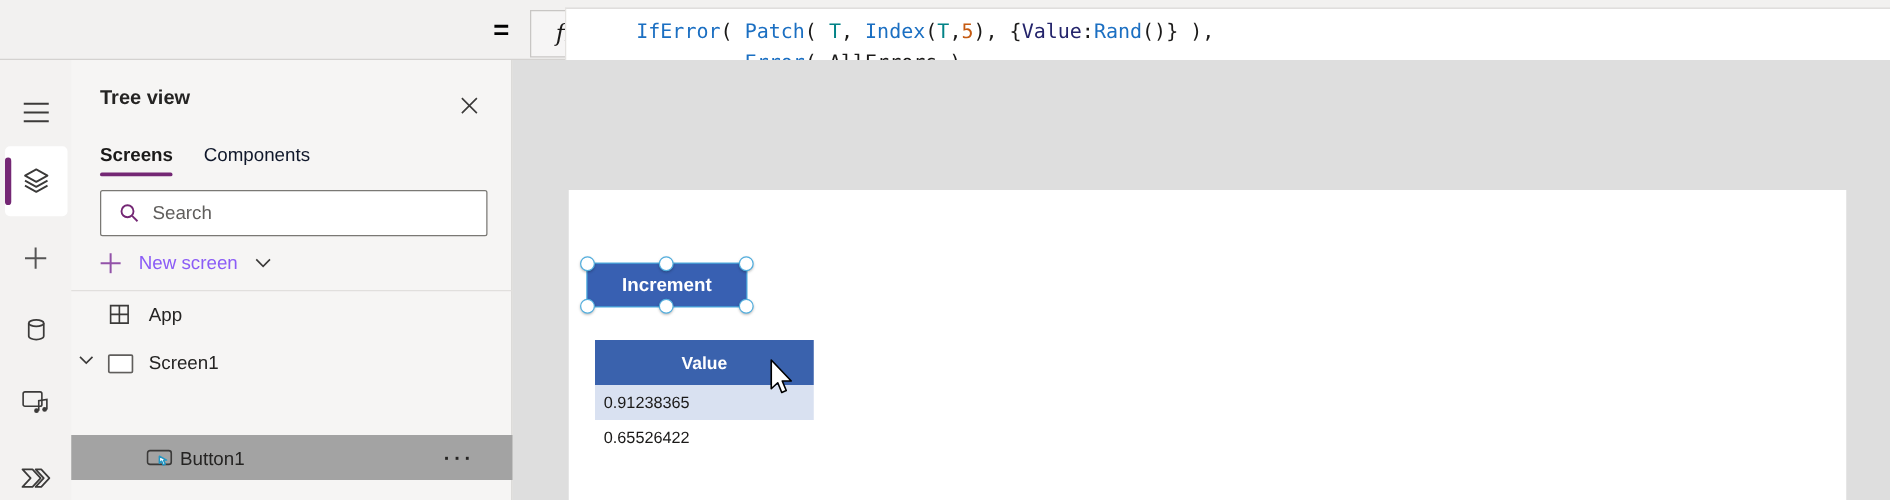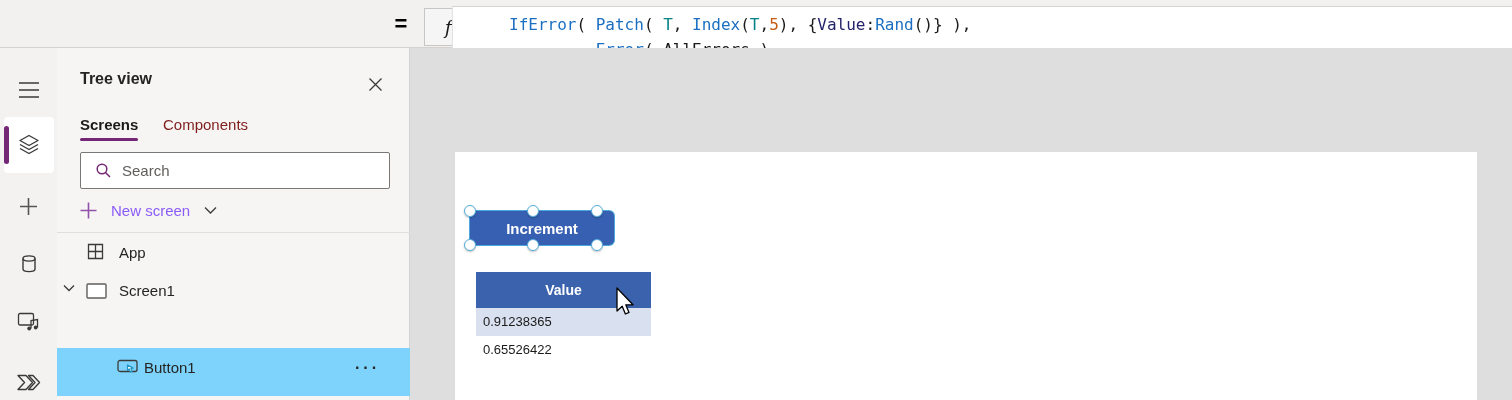--- a/index.html
+++ b/index.html
@@ -48,53 +48,53 @@
                    display:flex; align-items:center; justify-content:center; }
   .rail-selected::before { content:""; position:absolute; left:0; top:9px; width:5px; height:38px;
                            background:var(--accent-purple); border-radius:3px; }
 
   
   .tree-panel { position:absolute; left:57px; top:48px; width:353px; height:352px;
                 background:#f6f5f4; border-right:1px solid #d4d2d0; }
   .tree-title { position:absolute; left:23px; top:22px; font-size:16px; font-weight:600; color:#252423; }
   .tree-close { position:absolute; left:308px; top:26px; width:20px; height:20px;
                 display:flex; align-items:center; justify-content:center; cursor:default; }
-  .tree-tab { position:absolute; top:68px; font-size:15px; color:#7f1d1d; cursor:default; }
+  .tree-tab { position:absolute; top:68px; font-size:15px; color:#0f172a; cursor:default; }
   .tab-screens { left:23px; font-weight:600; color:#1b1a19; }
   .tab-components { left:106px; }
   .tab-underline { position:absolute; left:23px; top:90px; width:58px; height:3px;
                    background:var(--accent-purple); border-radius:2px; }
   .search-box { position:absolute; left:23px; top:104px; width:310px; height:37px;
                 background:#fff; border:1px solid #7a7874; border-radius:2px;
                 display:flex; align-items:center; padding:0 10px 0 14px; gap:10px; }
   .search-box input { border:none; outline:none; flex:1; font-size:15px;
                       font-family:"Liberation Sans", sans-serif; color:#1b1a19; background:transparent; }
   .search-box input::placeholder { color:#605e5c; }
   .new-screen { position:absolute; left:23px; top:148px; height:28px;
                 display:flex; align-items:center; gap:14px; cursor:default; }
   .new-screen .ns-label { font-size:15px; color:#8b5cf6; }
   .tree-divider { position:absolute; left:0; top:184px; width:353px; height:1px; background:#e1dfdd; }
 
   .tree-row { position:absolute; left:0; width:353px; height:37px; cursor:default; }
   .tree-row .row-label { position:absolute; top:0; font-size:15px; color:#252423; line-height:37px; }
   .row-app        { top:186px; }
   .row-screen1    { top:224px; }
   .row-datatable1 { top:262px; }
-  .row-button1    { top:300px; height:48px; background:#7dd3fc; }
+  .row-button1    { top:300px; height:36px; background:#a3a3a3; }
   .row-button1 .row-label { line-height:40px; }
   .chev { position:absolute; top:12px; }
   .row-icon { position:absolute; top:9px; }
   .overflow-dots { position:absolute; right:30px; top:0; line-height:40px;
                    font-size:16px; font-weight:bold; letter-spacing:3px; color:#252423; }
 
   
   .canvas-area { position:absolute; left:410px; top:48px; width:1102px; height:352px; background:#dedede; }
   .canvas-page { position:absolute; left:45px; top:104px; width:1022px; height:300px; background:#fff; }
 
-  .pa-button { position:absolute; left:15px; top:59px; width:144px; height:34px;
+  .pa-button { position:absolute; left:15px; top:59px; width:127px; height:34px;
                background:var(--button-fill); border-radius:5px;
                box-shadow:0 0 0 1px #4aa8dc;
                display:flex; align-items:center; justify-content:center;
                color:#fff; font-size:15px; font-weight:bold; cursor:default;text-align:center; }
   .handle { position:absolute; width:12px; height:12px; border-radius:50%;
             background:#fff; border:1.5px solid var(--selection-handle-border);
             box-shadow:0 1px 2px rgba(0,0,0,.25); }
 
   .pa-table { position:absolute; left:21px; top:120px; width:175px; }
   .pa-table-header { height:36px; background:var(--table-header-fill);

